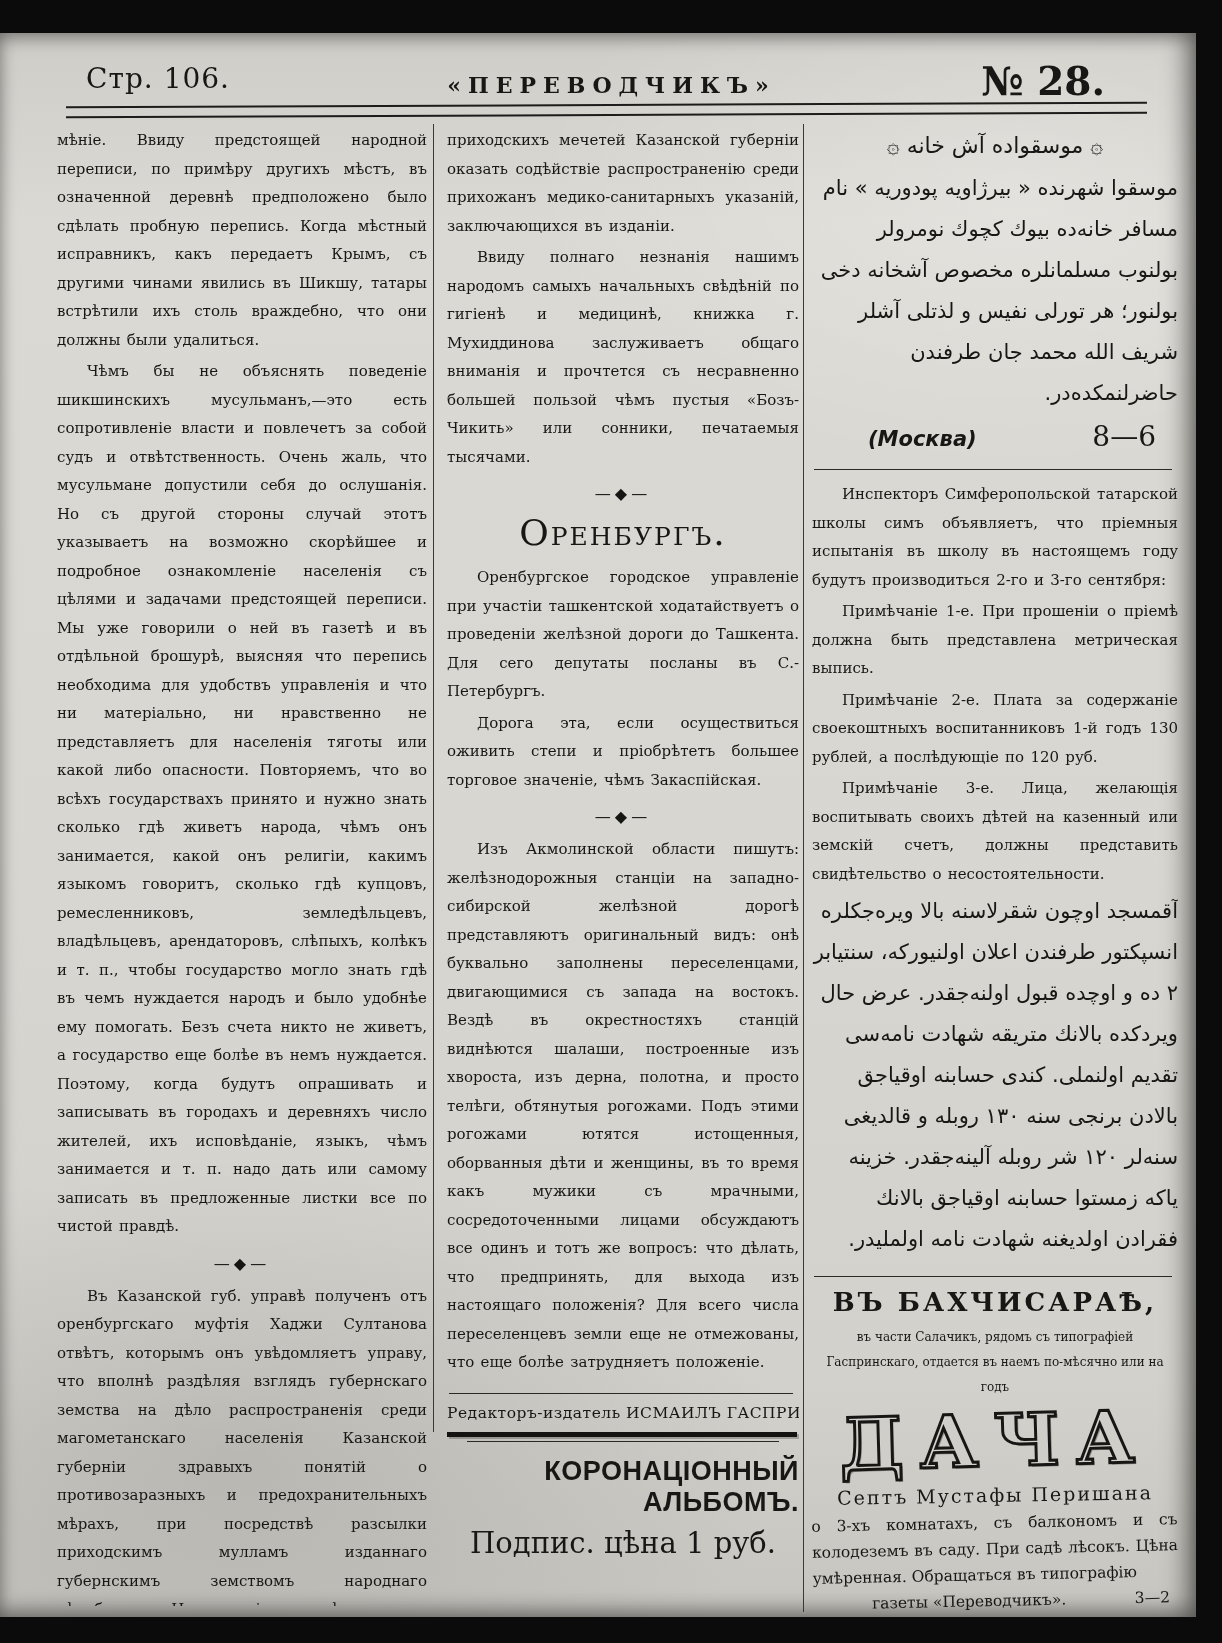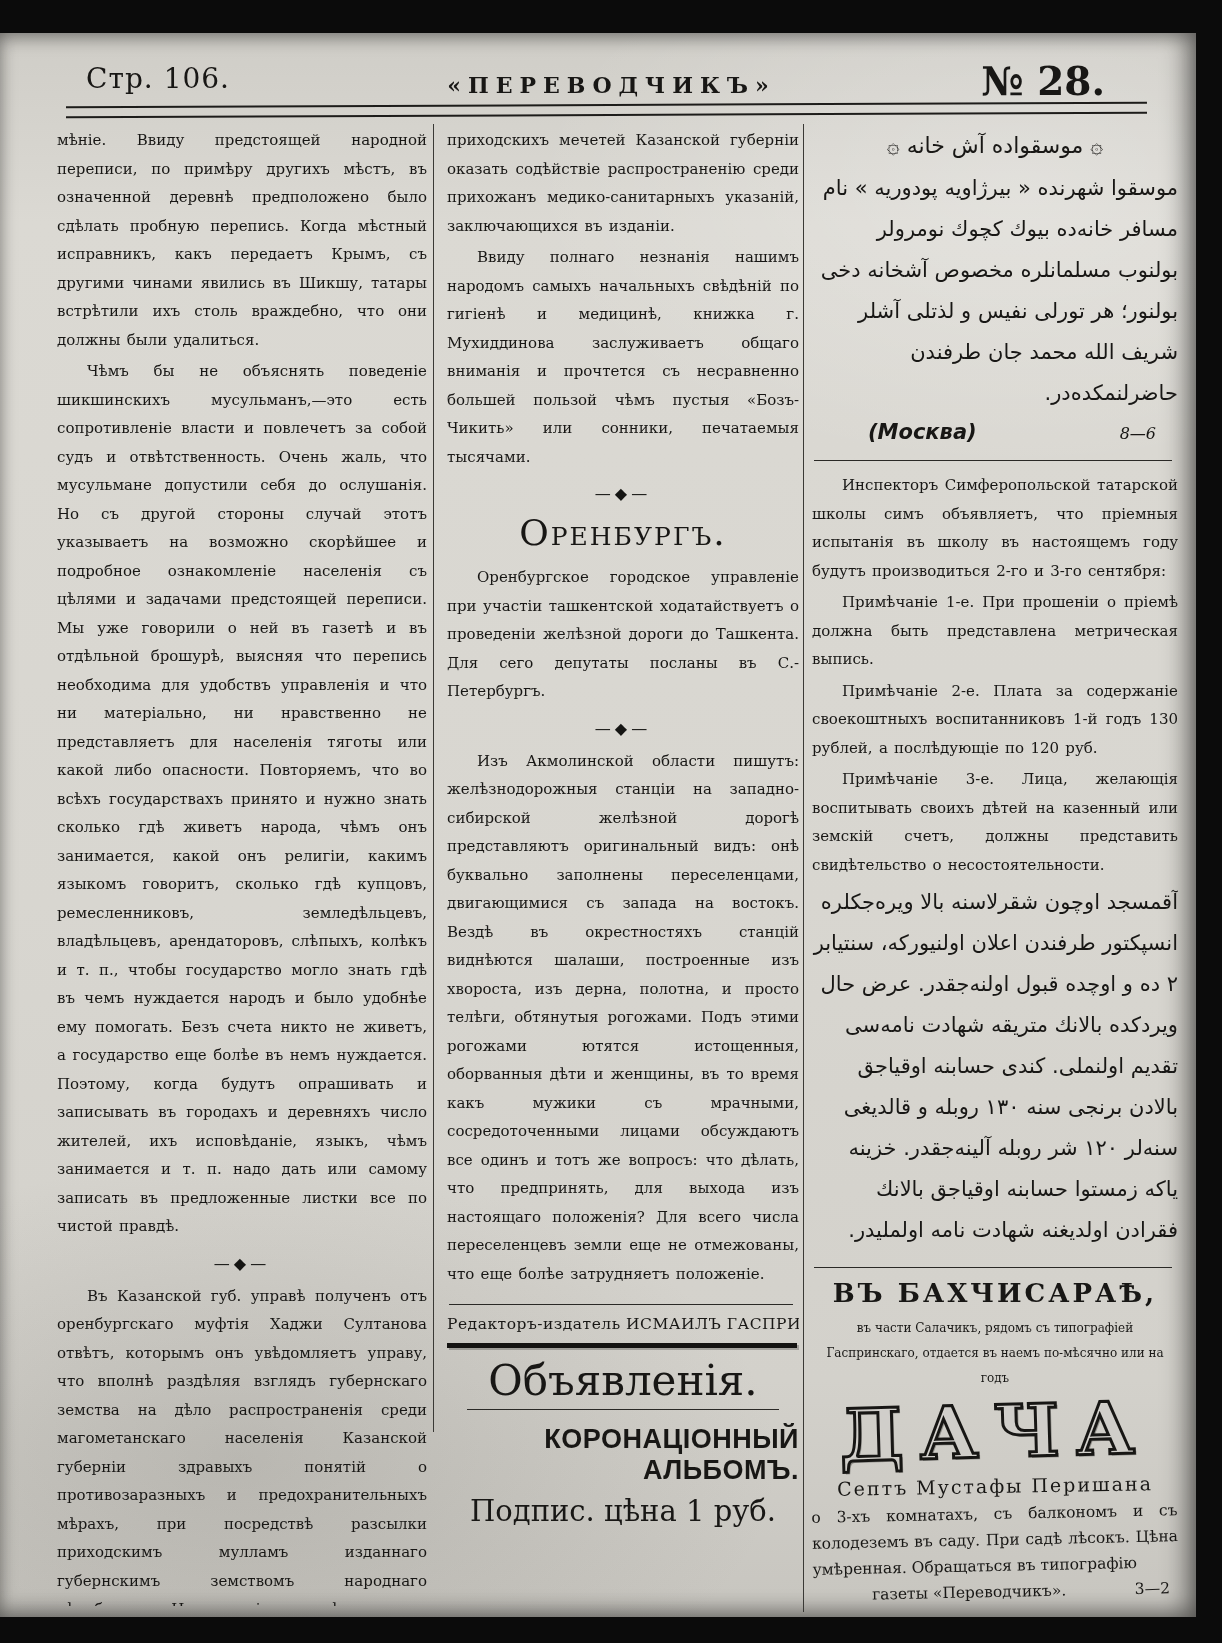--- a/index.html
+++ b/index.html
@@ -69,21 +69,21 @@
   
   .arabic{
     font-family:"DejaVu Sans", sans-serif;
     direction:rtl;unicode-bidi:embed;
     font-size:21px;line-height:41px;text-align:right;
     margin:0 0 4px 0;
   }
   .arabic-title{text-align:center;font-size:22px;line-height:40px;margin:0 0 2px 0;}
   .moscow-line{display:flex;justify-content:space-between;align-items:baseline;padding:2px 22px 0 56px;margin-bottom:10px;}
   .moscow-label{font-weight:bold;font-size:21px;font-style:italic;font-family:"DejaVu Sans",sans-serif;}
-  .moscow-serial{font-size:16px;font-style:italic;}
+  .moscow-serial{font-size:28px;}
   .bakh-heading{text-align:center;font-size:26px;font-weight:bold;letter-spacing:3px;margin:10px 0 8px 0;}
   .bakh-intro{font-size:12px;line-height:25px;text-align:center;margin:0 0 4px 0;}
   .dacha-word{
     text-align:center;font-size:72px;font-weight:bold;letter-spacing:16px;line-height:74px;
     color:rgba(215,213,208,0.9);
     -webkit-text-stroke:3px #171614;
     text-shadow:2px 2px 0 rgba(23,22,20,0.35);
     transform:rotate(-1.6deg);
     margin:2px 0 6px 0;
   }
@@ -110,26 +110,26 @@
     <div class="divider">—◆—</div>
     <p class="para">Въ Казанской губ. управѣ полученъ отъ оренбургскаго муфтія Хаджи Султанова отвѣтъ, которымъ онъ увѣдомляетъ управу, что вполнѣ раздѣляя взглядъ губернскаго земства на дѣло распространенія среди магометанскаго населенія Казанской губерніи здравыхъ понятій о противозаразныхъ и предохранительныхъ мѣрахъ, при посредствѣ разсылки приходскимъ мулламъ изданнаго губернскимъ земствомъ народнаго лѣчебника «Наставленія о мѣрахъ при заразныхъ болѣзняхъ», составлен. Ф. Мухитдиновымъ, онъ предложитъ съ своей стороны всѣмъ указнымъ имамамъ</p>
   </div>
 
   <div class="col col-mid">
     <p class="para noindent">приходскихъ мечетей Казанской губерніи оказать содѣйствіе распространенію среди прихожанъ медико-санитарныхъ указаній, заключающихся въ изданіи.</p>
     <p class="para">Ввиду полнаго незнанія нашимъ народомъ самыхъ начальныхъ свѣдѣній по гигіенѣ и медицинѣ, книжка г. Мухиддинова заслуживаетъ общаго вниманія и прочтется съ несравненно большей пользой чѣмъ пустыя «Бозъ-Чикить» или сонники, печатаемыя тысячами.</p>
     <div class="divider">—◆—</div>
     <div class="orenburg-heading">Оренбургъ.</div>
     <p class="para">Оренбургское городское управленіе при участіи ташкентской ходатайствуетъ о проведеніи желѣзной дороги до Ташкента. Для сего депутаты посланы въ С.-Петербургъ.</p>
+    <p class="para">Дорога эта, если осуществиться оживить степи и пріобрѣтетъ большее торговое значеніе, чѣмъ Закаспійская.</p>
     <div class="divider">—◆—</div>
     <p class="para">Изъ Акмолинской области пишутъ: желѣзнодорожныя станціи на западно-сибирской желѣзной дорогѣ представляютъ оригинальный видъ: онѣ буквально заполнены переселенцами, двигающимися съ запада на востокъ. Вездѣ въ окрестностяхъ станцій виднѣются шалаши, построенные изъ хвороста, изъ дерна, полотна, и просто телѣги, обтянутыя рогожами. Подъ этими рогожами ютятся истощенныя, оборванныя дѣти и женщины, въ то время какъ мужики съ мрачными, сосредоточенными лицами обсуждаютъ все одинъ и тотъ же вопросъ: что дѣлать, что предпринять, для выхода изъ настоящаго положенія? Для всего числа переселенцевъ земли еще не отмежованы, что еще болѣе затрудняетъ положеніе.</p>
     <hr class="hrule">
     <div class="editor-line">Редакторъ-издатель ИСМАИЛЪ ГАСПРИНСКІЙ</div>
     <div class="rule-thick"></div>
-    <div class="ads-heading">Объявленія.</div>
     <hr class="rule-thin">
     <div class="coronation-title">КОРОНАЦІОННЫЙ АЛЬБОМЪ.</div>
     <div class="coronation-price">Подпис. цѣна 1 руб.</div>
 
   </div>
 
   <div class="col col-right">
     <div class="arabic arabic-title">
       <span>۞</span>
       <span>موسقواده آش خانه</span>

